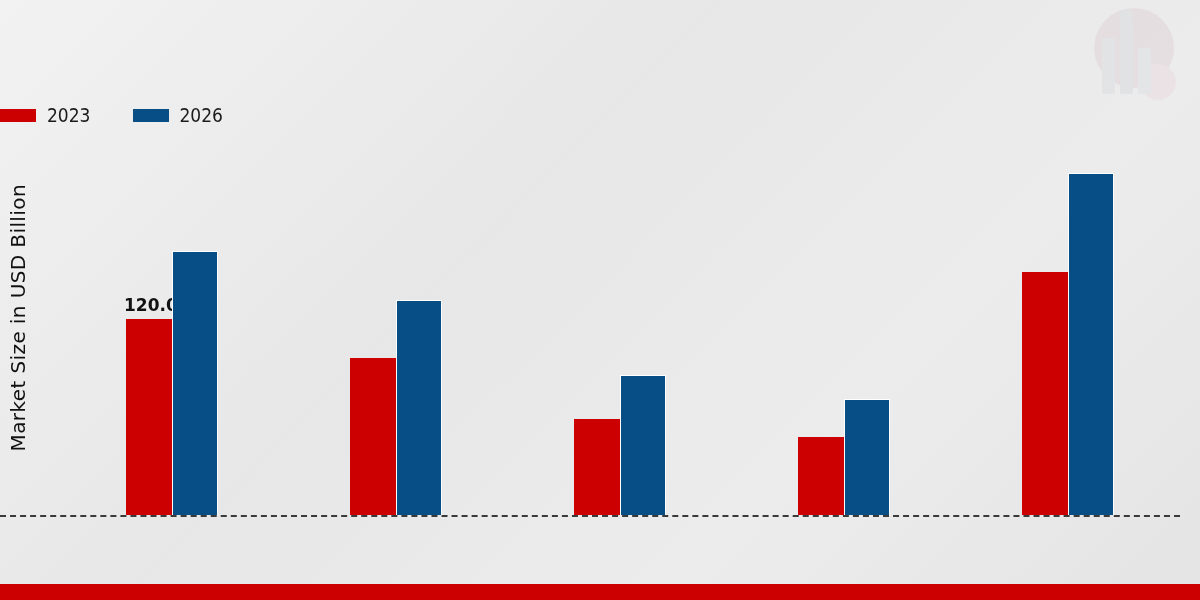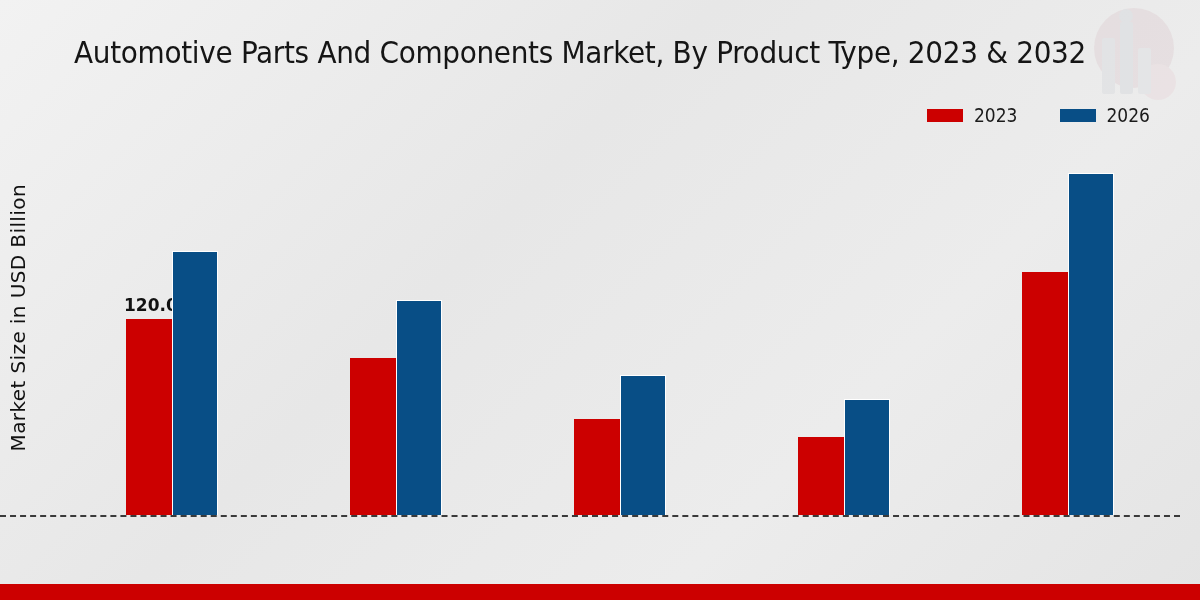--- a/index.html
+++ b/index.html
@@ -19,21 +19,21 @@
     opacity:.30; pointer-events:none;
   }
   .title{
     position:absolute; left:0; top:34px; width:1160px;
     text-align:center;
     font-family:"DejaVu Sans Condensed","Liberation Sans", sans-serif;
     font-size:31px; color:#151515; letter-spacing:-.3px; white-space:nowrap;
   }
   .legend{
     position:absolute; top:104px; left:0; width:1150px;
-    display:flex; justify-content:flex-end; align-items:center; gap:42px;
+    display:flex; align-items:center; gap:42px;
   }
   .legend-item{ display:flex; align-items:center; gap:11px; }
   .swatch{ width:36px; height:13px; display:block; }
   .legend-label{
     font-family:"DejaVu Sans Condensed","Liberation Sans", sans-serif;
     font-size:19px; color:#1b1b1b;
   }
   .ylabel{
     position:absolute; left:-4px; top:0; height:600px;
     display:flex; align-items:center;
@@ -80,21 +80,20 @@
 
   <svg class="watermark" viewBox="0 0 110 112">
     <circle cx="62" cy="44" r="40" fill="#d9c3c8"></circle>
     <circle cx="86" cy="78" r="18" fill="#e7ced2"></circle>
     <rect x="30" y="34" width="13" height="56" rx="2" fill="#cfd3d8"></rect>
     <rect x="48" y="18" width="13" height="72" rx="2" fill="#c9ced5"></rect>
     <rect x="66" y="44" width="13" height="46" rx="2" fill="#d5d8dd"></rect>
     <circle cx="54" cy="12" r="7" fill="#c9ced5"></circle>
   </svg>
 
-  <div class="title">Automotive Parts And Components Market, By Product Type, 2023 &amp; 2032</div>
 
   <div class="legend">
     <div class="legend-item">
       <span class="swatch" style="background:#cc0000"></span>
       <span class="legend-label">2023</span>
     </div>
     <div class="legend-item">
       <span class="swatch" style="background:#084e86"></span>
       <span class="legend-label">2026</span>
     </div>

